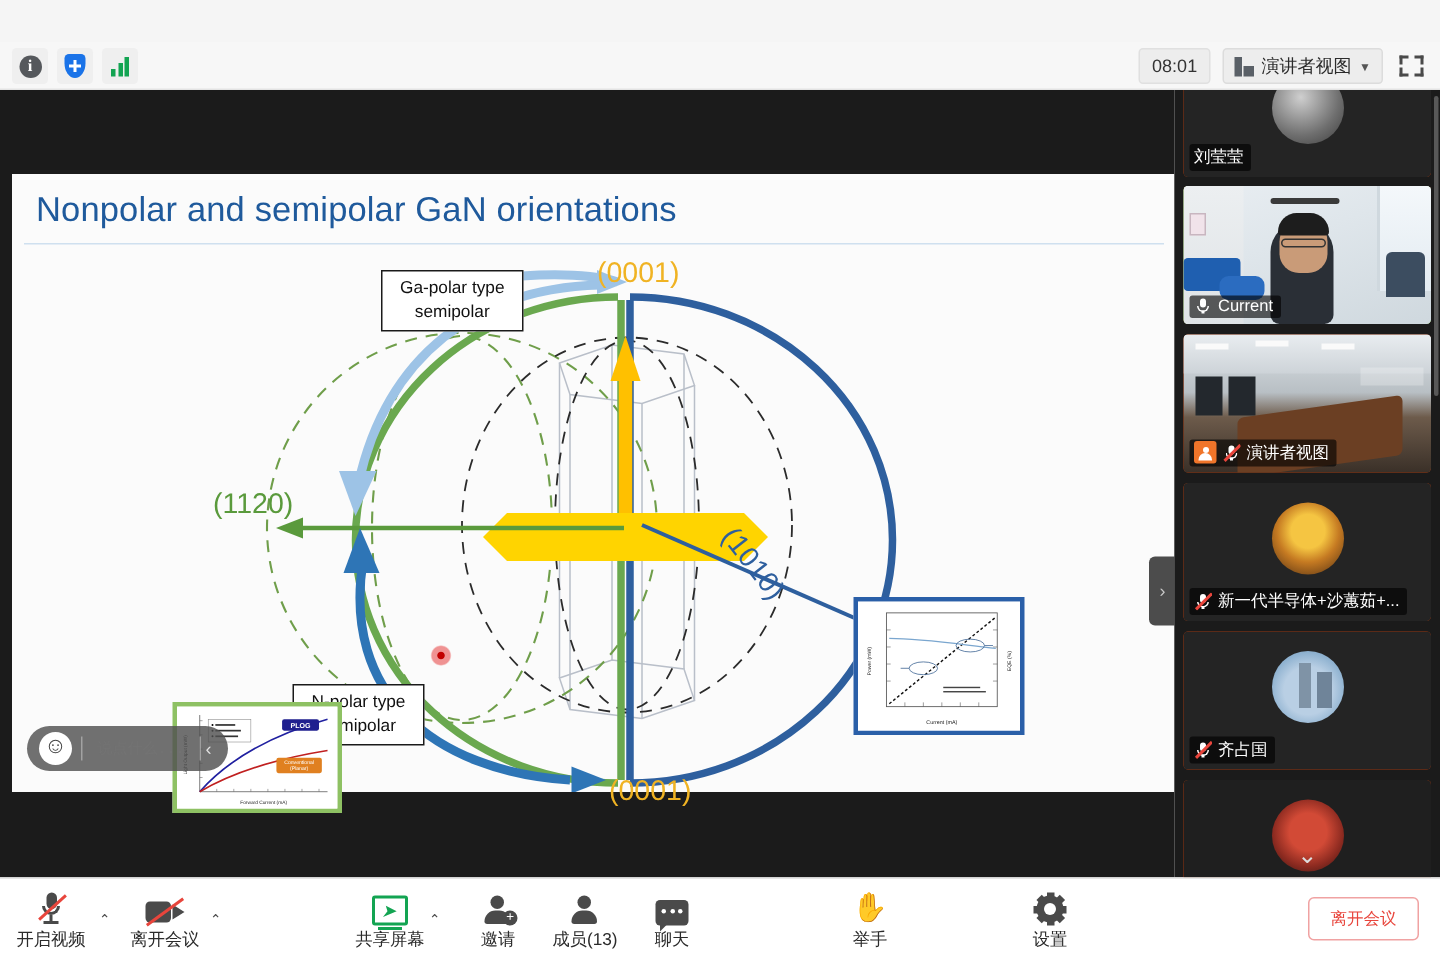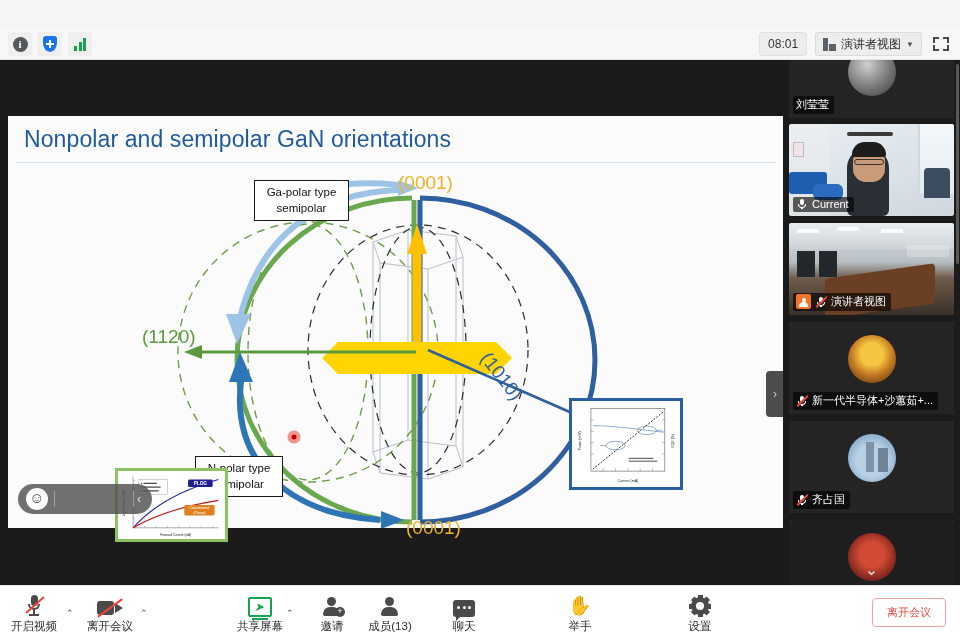--- a/index.html
+++ b/index.html
@@ -702,21 +702,21 @@
     <div class="ctrl" style="left:358px">
       <span class="gi">
         <span class="g-person">
             <i class="h"></i>
             <i class="bd"></i>
           </span>
       </span>
       <span class="lbl">成员(13)</span>
     </div>
 
-    <div class="ctrl" style="left:432px">
+    <div class="ctrl" style="left:416px">
       <span class="gi">
         <span class="g-chat">
             <i class="bub"></i>
             <i class="tail"></i>
             <span class="dots">
               <i></i>
               <i></i>
               <i></i>
             </span>
           </span>

